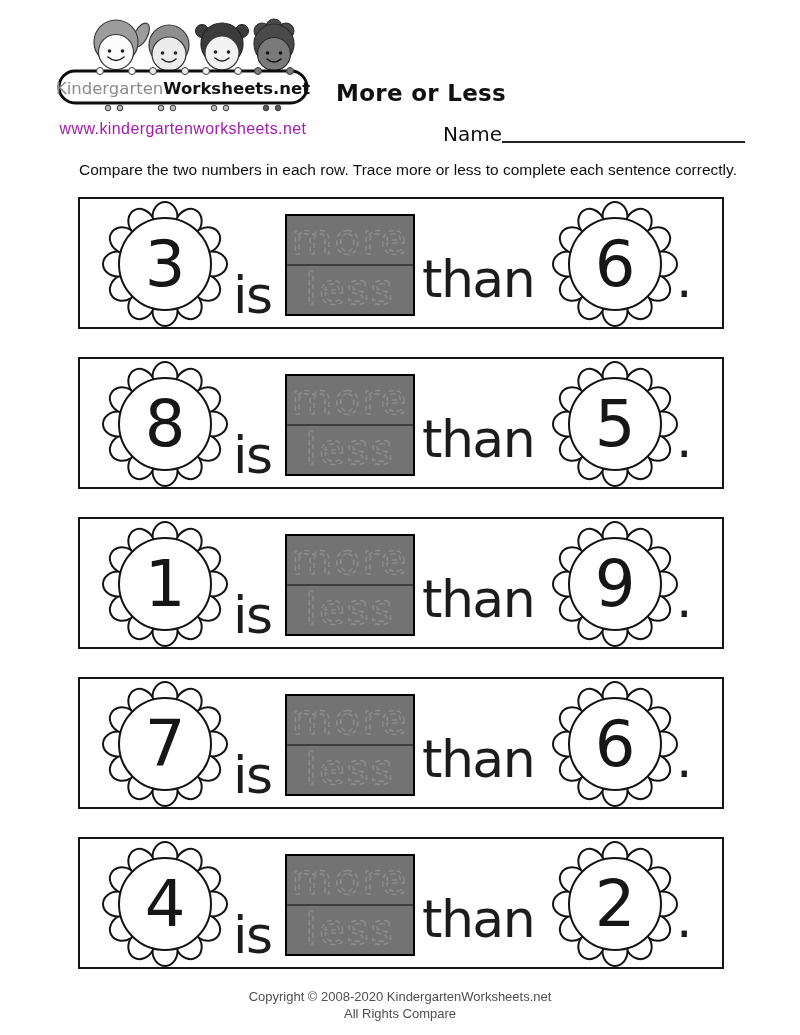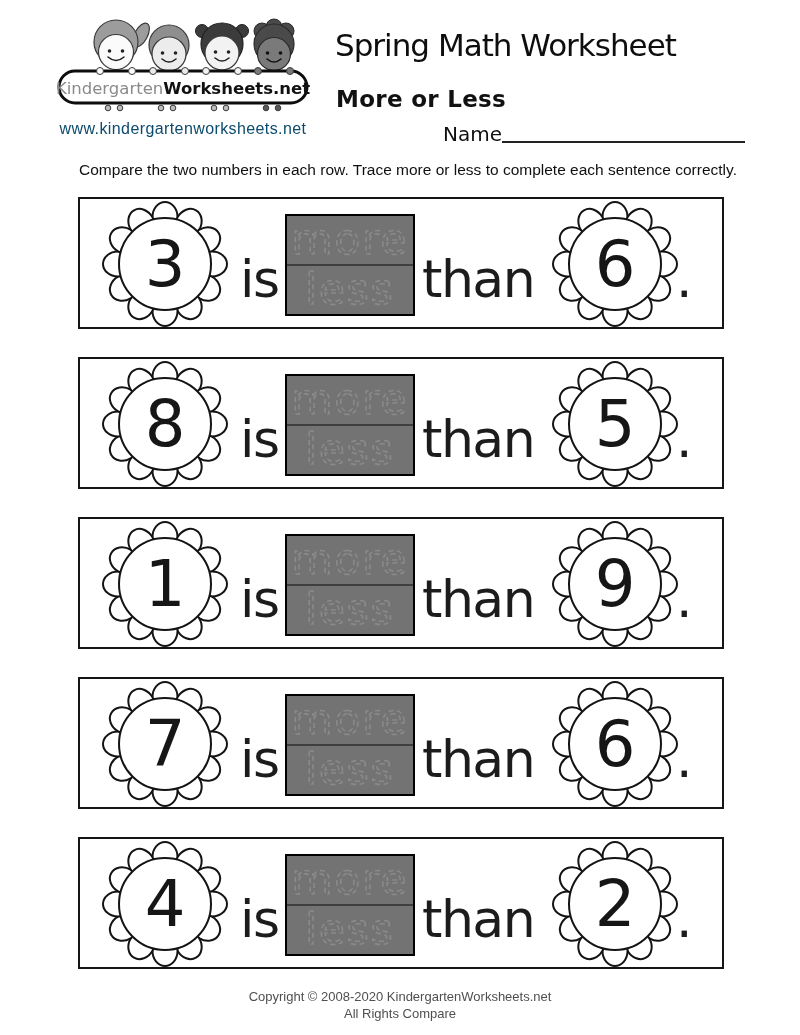--- a/index.html
+++ b/index.html
@@ -2,45 +2,45 @@
 <html><head>
 <meta charset="utf-8">
 <style>
   html,body{margin:0;padding:0;background:#fff;}
   .page{position:relative;width:800px;height:1035px;background:#ffffff;
         font-family:"DejaVu Sans",sans-serif;color:#151515;overflow:hidden;}
 
   
   .logo-svg{position:absolute;left:56px;top:14px;overflow:visible;}
   .logo-url{position:absolute;left:56px;top:120px;width:254px;text-align:center;
-            font-family:"Liberation Sans",sans-serif;font-size:16px;color:#0c4a6e;
+            font-family:"Liberation Sans",sans-serif;font-size:16px;color:#a21caf;
             letter-spacing:.4px;}
   .title{position:absolute;left:335px;top:27px;font-size:31px;letter-spacing:-1px;
          color:#0e0e0e;white-space:nowrap;}
-  .subtitle{position:absolute;left:336px;top:86px;font-size:23px;font-weight:bold;
+  .subtitle{position:absolute;left:336px;top:80px;font-size:23px;font-weight:bold;
             letter-spacing:.3px;color:#111;}
   .name-row{position:absolute;left:443px;top:124px;width:302px;display:flex;
             align-items:flex-end;}
   .name-label{font-size:20px;color:#101010;line-height:1;}
   .name-line{flex:1;height:1px;border-bottom:2px solid #222;margin-bottom:1px;}
 
   .instructions{position:absolute;left:8px;top:161px;width:800px;text-align:center;
                 font-family:"Liberation Sans",sans-serif;font-size:15.5px;color:#101010;}
 
   
   .rows{position:absolute;left:78px;top:197px;width:646px;}
   .row{position:relative;box-sizing:border-box;width:646px;height:132px;
        border:2px solid #151515;margin-bottom:28px;background:#fff;}
   .flower{position:absolute;left:18px;top:4px;overflow:visible;}
   .flower-right{left:468px;}
   .flower-num{font-family:"DejaVu Sans",sans-serif;font-size:64px;fill:#161616;
               text-anchor:middle;}
   .word{position:absolute;top:54px;font-size:52px;letter-spacing:-1.5px;
         color:#1c1c1c;line-height:1;white-space:nowrap;}
-  .w-is{left:160px;}
+  .w-is{left:153px;margin-top:16px;}
   .w-than{left:342px;text-align:right;}
   .w-period{left:596px;}
   .trace-box{position:absolute;left:205px;top:15px;width:130px;box-sizing:border-box;
              border:2px solid #000000;background:#737373;}
   .trace-cell{width:126px;height:48px;display:flex;align-items:center;justify-content:center;}
   .trace-top{border-bottom:2px solid #3f3f3f;}
   .trace-text{font-family:"DejaVu Sans",sans-serif;font-size:42px;letter-spacing:2px;
               fill:none;stroke:#8a8a8a;stroke-width:1.6;stroke-dasharray:5 3.5;
               text-anchor:middle;}
 
@@ -127,21 +127,20 @@
         <circle cx="117" cy="94" r="2.8" fill="#bdbdbd"></circle>
       <circle cx="158" cy="94" r="2.8" fill="#bdbdbd"></circle>
         <circle cx="170" cy="94" r="2.8" fill="#bdbdbd"></circle>
       <circle cx="210" cy="94" r="2.8" fill="#5a5a5a"></circle>
         <circle cx="222" cy="94" r="2.8" fill="#5a5a5a"></circle>
     </g>
     <text x="127" y="80" text-anchor="middle" font-size="16.5" font-family="DejaVu Sans, sans-serif"><tspan fill="#8a8a8a">Kindergarten</tspan><tspan fill="#111" font-weight="bold">Worksheets.net</tspan></text>
   </svg>
   <div class="logo-url">www.kindergartenworksheets.net</div>
 
-  <div class="title">Spring Math Worksheet</div>
   <div class="subtitle">More or Less</div>
 
   <div class="name-row">
     <span class="name-label">Name</span>
     <span class="name-line"></span>
   </div>
 
   <div class="instructions">Compare the two numbers in each row. Trace more or less to complete each sentence correctly.</div>
 
   <div class="rows">

